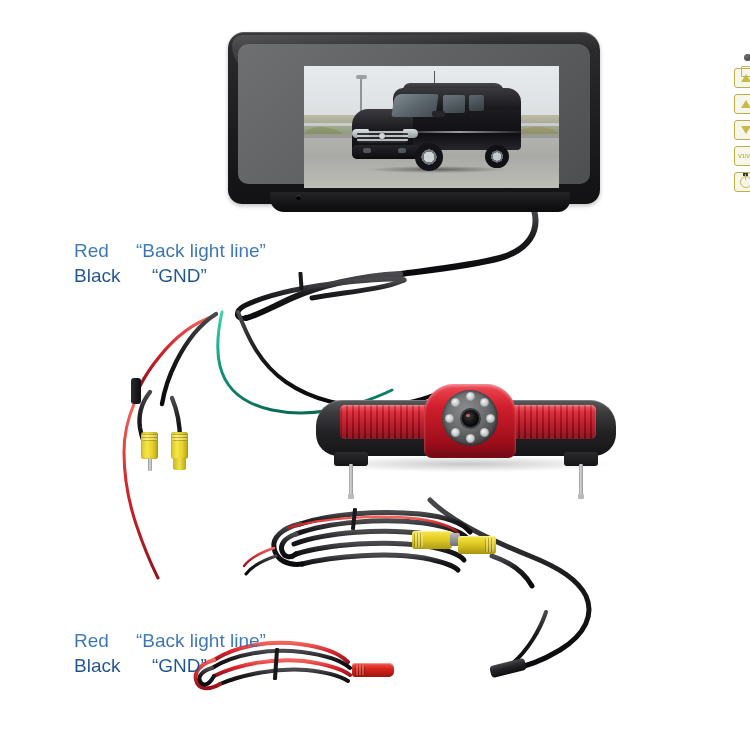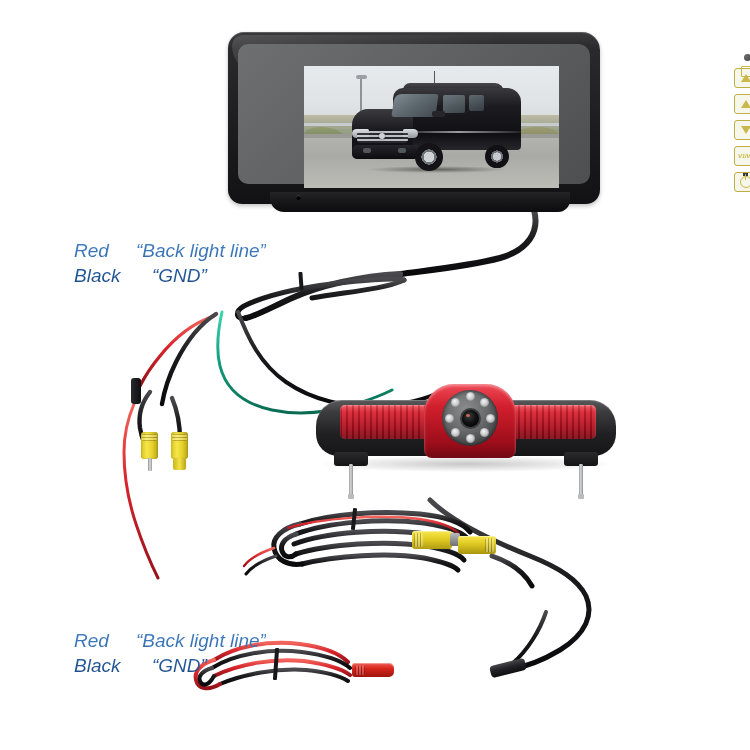--- a/index.html
+++ b/index.html
@@ -3,21 +3,21 @@
 <meta charset="utf-8">
 <style>
   html,body{margin:0;padding:0;}
   body{
     width:750px;height:750px;
     background:#ffffff;
     font-family:"Liberation Sans", sans-serif;
     overflow:hidden;
     position:relative;
   }
-  #stage{position:absolute;left:0;top:0;width:750px;height:530px;background:#fff;font-style:italic;}
+  #stage{position:absolute;left:0;top:0;width:750px;height:530px;background:#fff;}
   .abs{position:absolute;}
 
   
   .annot{
     position:absolute;
     font-family:"Liberation Sans", sans-serif;
     font-size:19px;
     font-weight:400;
     line-height:25px;
     white-space:nowrap;

